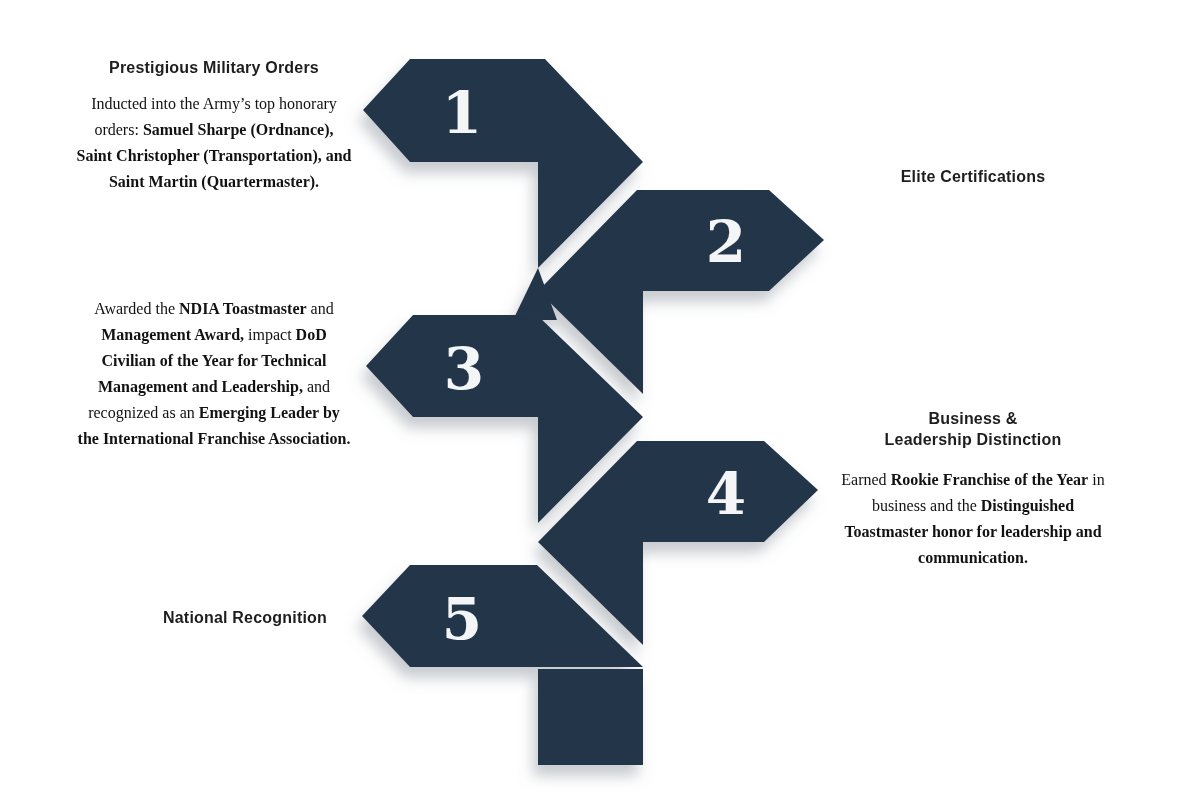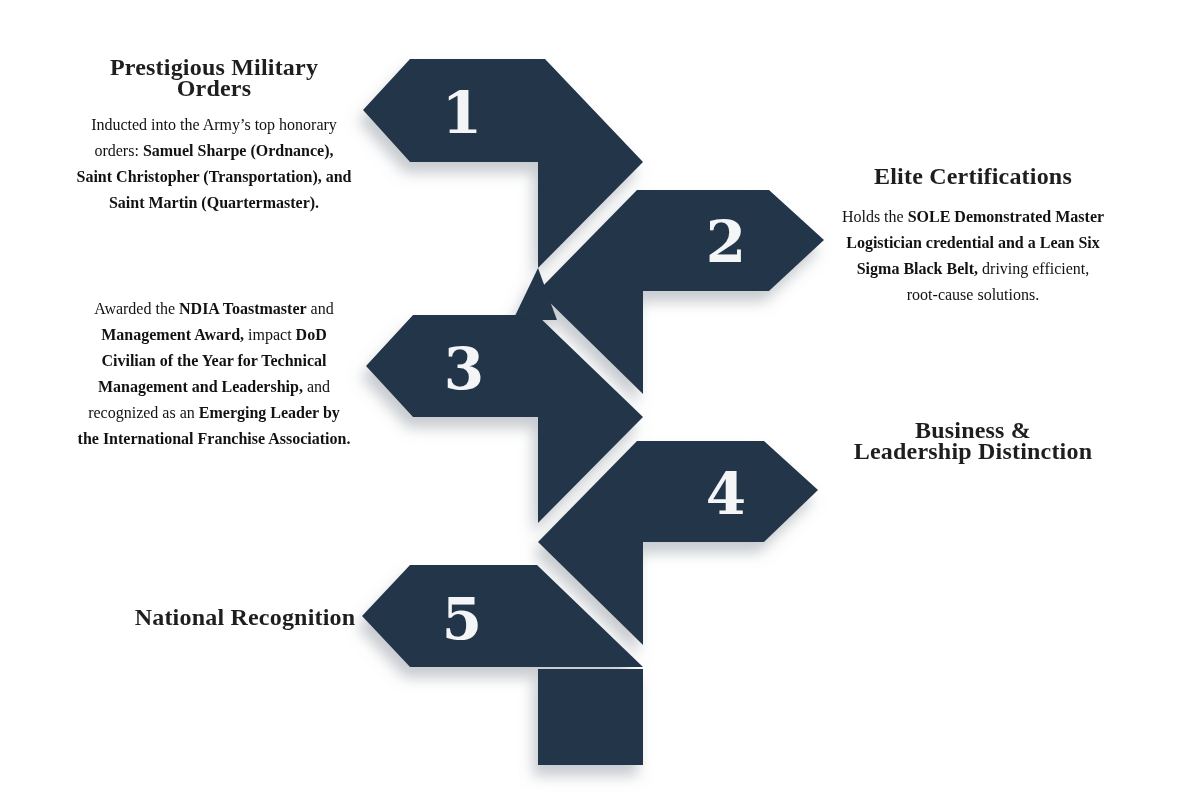--- a/index.html
+++ b/index.html
@@ -14,39 +14,39 @@
   .banner-number{
     font-family:"DejaVu Serif","Liberation Serif",serif;
     font-weight:bold;
     font-size:58px;
   }
   .tb{
     position:absolute;
     text-align:center;
   }
   .tb .t{
-    font-family:Liberation Serif, serif;
+    font-family:Liberation Sans, sans-serif;
     font-weight:700;
-    font-size:24px;
+    font-size:16px;
     line-height:21px;
     letter-spacing:.2px;
     color:#1e1e1e;
     margin:0 0 13px 0;
   }
   .tb .b{
     font-family:"Liberation Serif",serif;
     font-size:16px;
     line-height:26px;
     color:#121212;
   }
   .tb .b b{font-weight:bold;}
   .tb1{left:76px;top:57px;width:276px;}
   .tb2{left:840px;top:166px;width:266px;}
   .tb3{left:76px;top:296px;width:276px;}
-  .tb4{left:840px;top:420px;width:266px;}
+  .tb4{left:840px;top:408px;width:266px;}
   .tb5{left:76px;top:607px;width:276px;margin-left:31px;}
   .tb2 .t,.tb4 .t{margin-bottom:17px;}
 </style>
 </head>
 <body>
 
 <div id="page">
 
   <svg id="ribbon-svg" viewBox="0 0 1200 800">
     <defs>
@@ -87,28 +87,28 @@
     <text class="banner-number" x="462" y="639" text-anchor="middle" fill="#f3f5f7">5</text>
   </svg>
 
   <div class="tb tb1">
     <div class="t">Prestigious Military Orders</div>
     <div class="b"><span>Inducted into the Army’s top honorary orders: </span><b>Samuel Sharpe (Ordnance), Saint Christopher (Transportation), and Saint Martin (Quartermaster).</b></div>
   </div>
 
   <div class="tb tb2">
     <div class="t">Elite Certifications</div>
-    <div class="b"><span>Holds the </span><b>SOLE Demonstrated Master Logistician credential and a Lean Six Sigma Black Belt,</b><span> driving efficient, root-cause solutions.</span></div>
   </div>
 
   <div class="tb tb3">
     <div class="b"><span>Awarded the </span><b>NDIA Toastmaster</b><span> and </span><b>Management Award,</b><span> impact </span><b>DoD Civilian of the Year for Technical Management and Leadership,</b><span> and recognized as an </span><b>Emerging Leader by the International Franchise Association.</b></div>
   </div>
 
   <div class="tb tb4">
     <div class="t">Business &amp;<br>Leadership Distinction</div>
+    <div class="b"><span>Earned </span><b>Rookie Franchise of the Year</b><span> in business and the </span><b>Distinguished Toastmaster honor for leadership and communication.</b></div>
   </div>
 
   <div class="tb tb5">
     <div class="t">National Recognition</div>
   </div>
 
 </div>
 
 </body></html>

